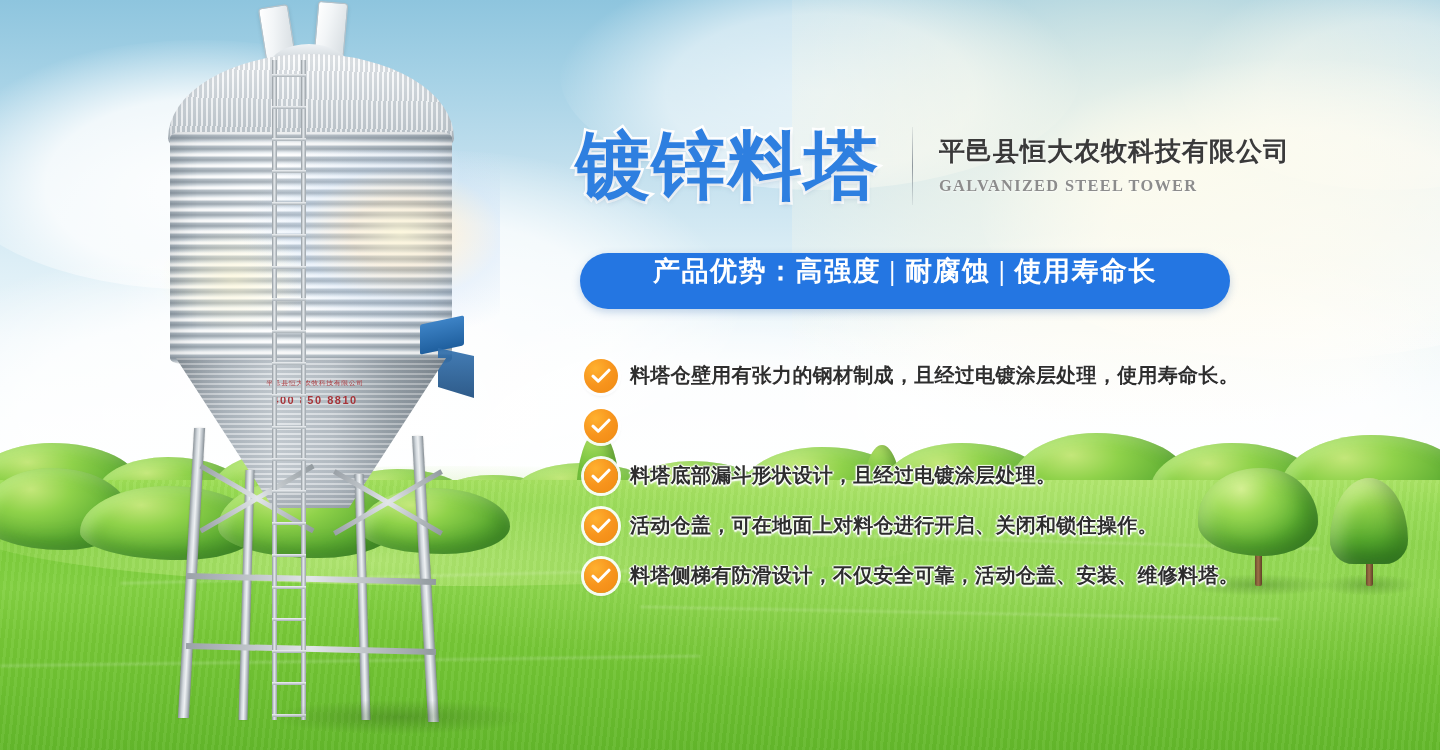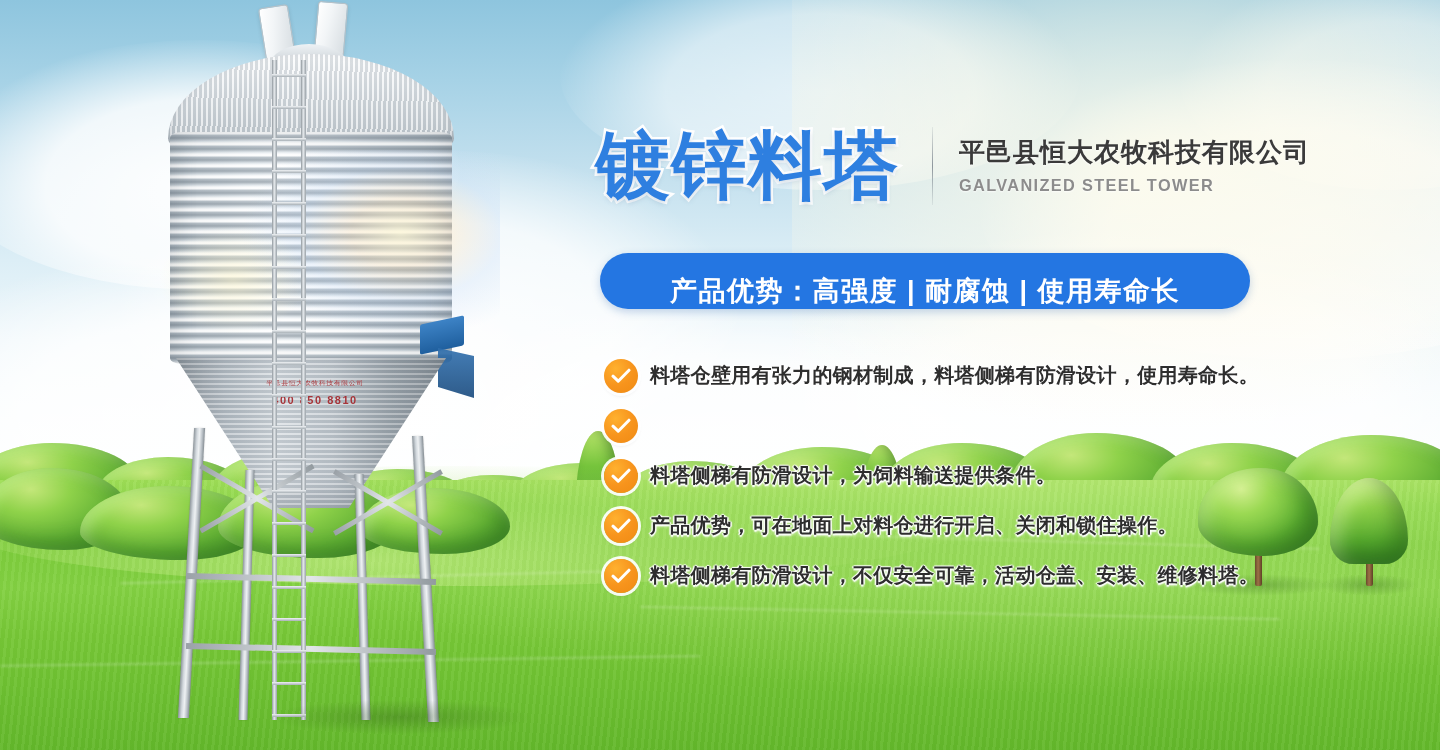--- a/index.html
+++ b/index.html
@@ -245,21 +245,21 @@
     background: linear-gradient(180deg, #f0f3f5, #a8b0b6);
   }
 
   .silo-shadow {
     position: absolute; left: 150px; top: 700px; width: 260px; height: 34px;
     background: radial-gradient(ellipse at 50% 50%, rgba(40,80,20,.30) 0%, rgba(40,80,20,0) 72%);
     border-radius: 50%;
   }
 
   
-  .content { position: absolute; left: 596px; top: 0; width: 840px; height: 750px; }
+  .content { position: absolute; left: 576px; top: 0; width: 840px; height: 750px; font-family: Liberation Serif, serif; }
 
   .headline-row {
     position: absolute; left: 0; top: 118px; height: 96px;
     display: flex; align-items: center;
   }
   .headline {
     font-size: 74px; font-weight: 700; line-height: 1;
     color: #2e7fe0;
     letter-spacing: 2px;
     -webkit-text-stroke: 5px #ffffff;
@@ -282,21 +282,21 @@
     letter-spacing: 1.4px;
     transform: scaleX(.96); transform-origin: left center;
     text-shadow: 0 1px 2px rgba(255,255,255,.8);
   }
 
   .pill {
     position: absolute; left: 4px; top: 253px;
     width: 650px; height: 56px;
     background: #2476e2;
     border-radius: 28px;
-    display: flex; align-items: flex-end; justify-content: center;
+    display: flex; align-items: flex-start; justify-content: center;
     box-shadow: 0 3px 8px rgba(30,90,170,.25);
   }
   .pill-text {
     color: #ffffff; font-size: 27px; font-weight: 700;
     letter-spacing: 1.5px; white-space: nowrap;
   }
 
   .features {
     position: absolute; left: 8px; top: 358px; width: 830px;
   }
@@ -459,47 +459,47 @@
     </div>
 
     <div class="features">
 
       <div class="feat">
         <span class="feat-icon">
           <svg width="20" height="18" viewBox="0 0 20 18">
               <path d="M2 9.2 L7.2 14.2 L18 3.2" fill="none" stroke="#ffffff" stroke-width="3" stroke-linecap="round" stroke-linejoin="round"></path>
             </svg>
         </span>
-        <span class="feat-text">料塔仓壁用有张力的钢材制成，料塔侧梯有防滑设计，使用寿命长。</span>
+        <span class="feat-text">料塔仓壁用有张力的钢材制成，且经过电镀涂层处理，使用寿命长。</span>
       </div>
 
       <div class="feat">
         <span class="feat-icon">
           <svg width="20" height="18" viewBox="0 0 20 18">
               <path d="M2 9.2 L7.2 14.2 L18 3.2" fill="none" stroke="#ffffff" stroke-width="3" stroke-linecap="round" stroke-linejoin="round"></path>
             </svg>
         </span>
       </div>
 
       <div class="feat">
         <span class="feat-icon">
           <svg width="20" height="18" viewBox="0 0 20 18">
               <path d="M2 9.2 L7.2 14.2 L18 3.2" fill="none" stroke="#ffffff" stroke-width="3" stroke-linecap="round" stroke-linejoin="round"></path>
             </svg>
         </span>
-        <span class="feat-text">料塔侧梯有防滑设计，为饲料输送提供条件。</span>
+        <span class="feat-text">料塔底部漏斗形状设计，且经过电镀涂层处理。</span>
       </div>
 
       <div class="feat">
         <span class="feat-icon">
           <svg width="20" height="18" viewBox="0 0 20 18">
               <path d="M2 9.2 L7.2 14.2 L18 3.2" fill="none" stroke="#ffffff" stroke-width="3" stroke-linecap="round" stroke-linejoin="round"></path>
             </svg>
         </span>
-        <span class="feat-text">产品优势，可在地面上对料仓进行开启、关闭和锁住操作。</span>
+        <span class="feat-text">活动仓盖，可在地面上对料仓进行开启、关闭和锁住操作。</span>
       </div>
 
       <div class="feat">
         <span class="feat-icon">
           <svg width="20" height="18" viewBox="0 0 20 18">
               <path d="M2 9.2 L7.2 14.2 L18 3.2" fill="none" stroke="#ffffff" stroke-width="3" stroke-linecap="round" stroke-linejoin="round"></path>
             </svg>
         </span>
         <span class="feat-text">料塔侧梯有防滑设计，不仅安全可靠，活动仓盖、安装、维修料塔。</span>
       </div>

